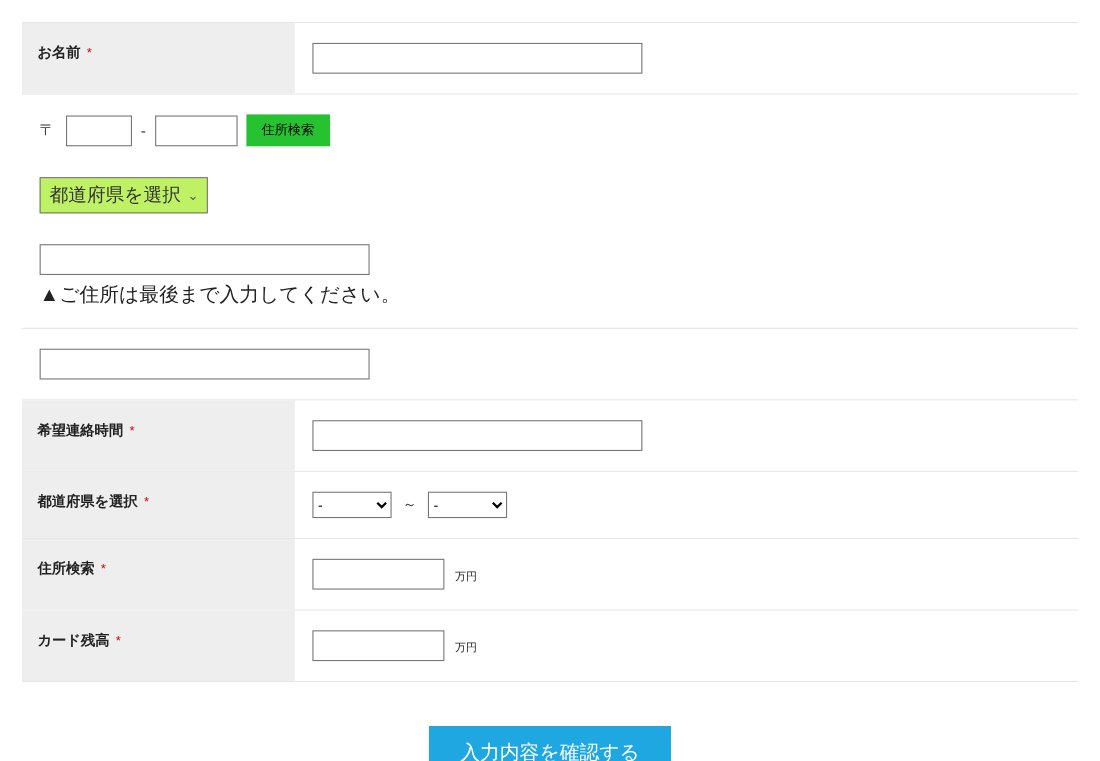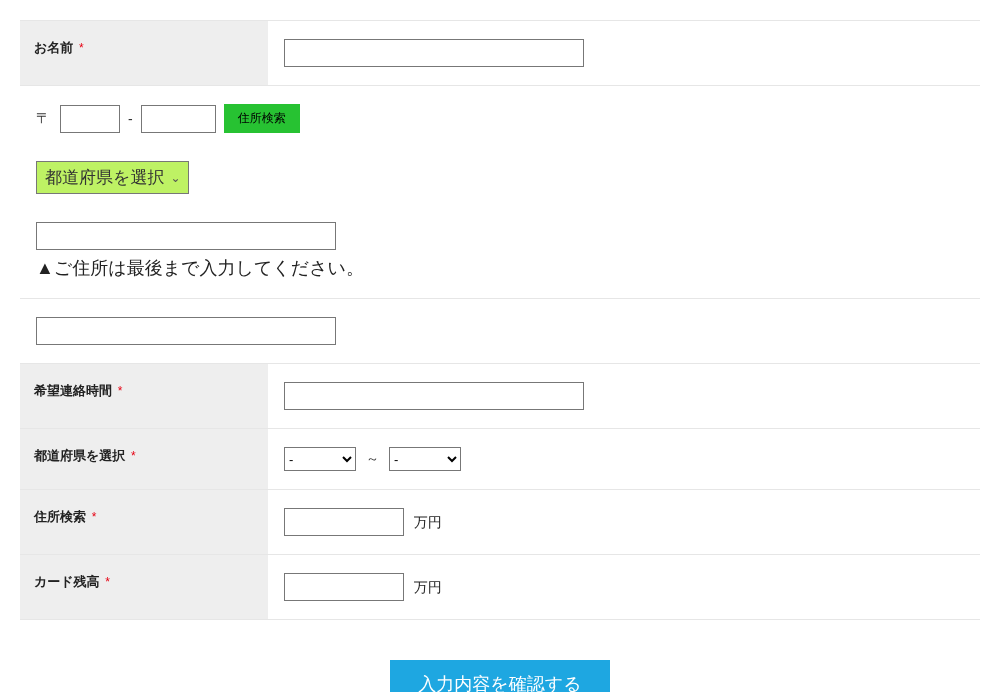--- a/index.html
+++ b/index.html
@@ -84,21 +84,21 @@
     font-size: 18px;
     color: #222;
   }
   .time-line { display: flex; align-items: center; gap: 10px; }
   select.native {
     border: 1px solid #777;
     height: 24px;
     font-size: 13px;
     background: #fff;
   }
-  .unit { margin-left: 6px; font-size: 14px; color: #222; margin-top: 11px; }
+  .unit { margin-left: 6px; font-size: 10px; color: #222; margin-top: 11px; }
   .submit-wrap {
     text-align: center;
     padding: 40px 0 10px;
   }
   .btn-submit {
     background: #1ea7e1;
     color: #fff;
     border: none;
     font-size: 18px;
     padding: 12px 28px;

